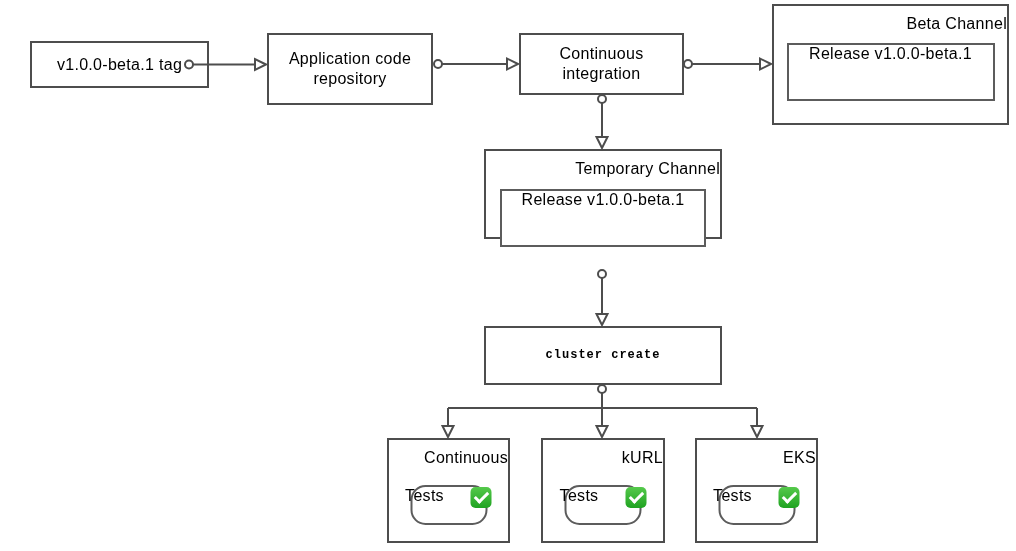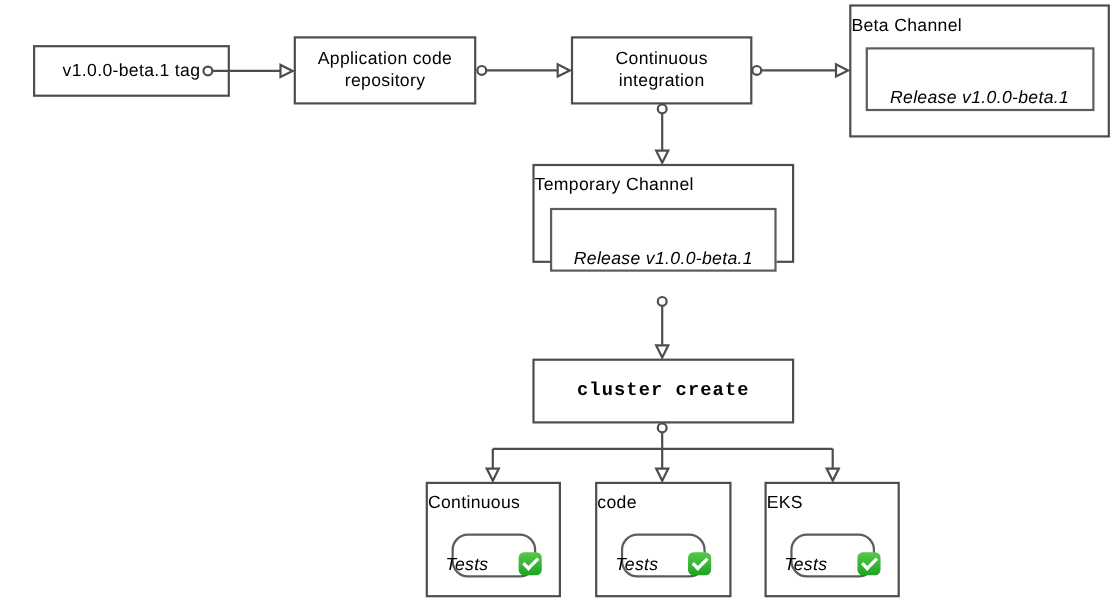--- a/index.html
+++ b/index.html
@@ -37,53 +37,52 @@
     box-sizing: border-box;
     background: #ffffff;
     border: 2px solid #4d4d4d;
     z-index: 1;
   }
   .container-title {
     position: absolute;
     top: 9px;
     left: 0;
     right: 0;
-    text-align: left;
+    text-align: right;
   }
   .inner-node {
     position: absolute;
     box-sizing: border-box;
     background: #ffffff;
     border: 2px solid #5c5c5c;
     display: flex;
-    align-items: flex-end;
+    align-items: flex-start;
     justify-content: center;
     text-align: center;
     left: 50%;
     transform: translateX(-50%);
-    font-style: italic;
   }
   
   .node--tag  { left: 4px;   top: 41px; width: 179px; height: 47px; margin-left: 26px; }
-  .node--repo { left: 267px; top: 33px; width: 166px; height: 62px; }
+  .node--repo { left: 267px; top: 33px; width: 166px; height: 72px; }
   .node--ci   { left: 519px; top: 33px; width: 165px; height: 62px; }
   .node--repo .node-label, .node--ci .node-label { display: block; max-width: 130px; }
   .node--ci .node-label { max-width: 105px; }
   
   .container--beta { left: 772px; top: 4px; width: 237px; height: 121px; }
   .container--beta .inner-node { top: 37px; width: 208px; height: 58px; }
   
   .container--temp { left: 484px; top: 149px; width: 238px; height: 90px; }
   .container--temp .inner-node { top: 38px; width: 206px; height: 58px; }
   
   .node--cluster {
     left: 484px; top: 326px; width: 238px; height: 59px;
     font-family: "Liberation Mono", "DejaVu Sans Mono", monospace;
     font-weight: bold;
-    font-size: 17px;
+    font-size: 12px;
     letter-spacing: 1px;
   }
   
   .container--openshift { left: 387px; top: 438px; width: 123px; height: 105px; }
   .container--kurl      { left: 541px; top: 438px; width: 124px; height: 105px; }
   .container--eks       { left: 695px; top: 438px; width: 123px; height: 105px; }
   .tests-box { top: 45px; width: 77px; height: 40px; gap: 27px; border-radius: 15px; }
   .check-icon {
     width: 21px; height: 21px;
     border-radius: 5px;
@@ -165,21 +164,21 @@
 
   <div class="container-node container--openshift">
     <div class="container-title">Continuous</div>
     <div class="inner-node tests-box">
       <span>Tests</span>
       <span class="check-icon"></span>
     </div>
   </div>
 
   <div class="container-node container--kurl">
-    <div class="container-title">code</div>
+    <div class="container-title">kURL</div>
     <div class="inner-node tests-box">
       <span>Tests</span>
       <span class="check-icon"></span>
     </div>
   </div>
 
   <div class="container-node container--eks">
     <div class="container-title">EKS</div>
     <div class="inner-node tests-box">
       <span>Tests</span>

